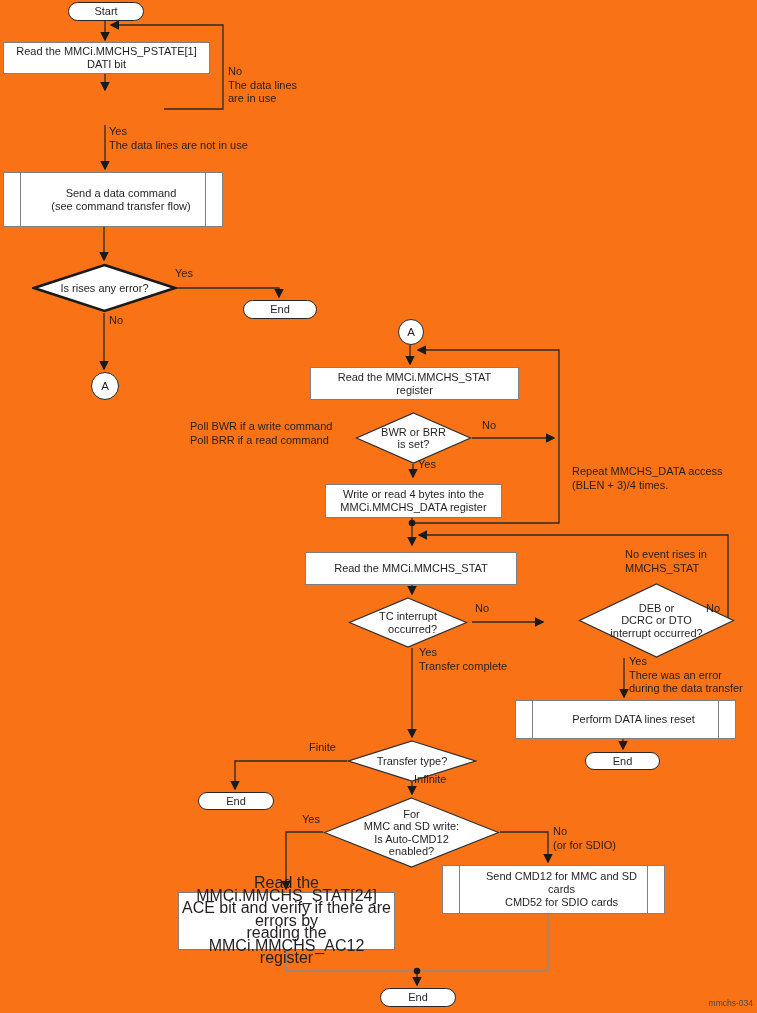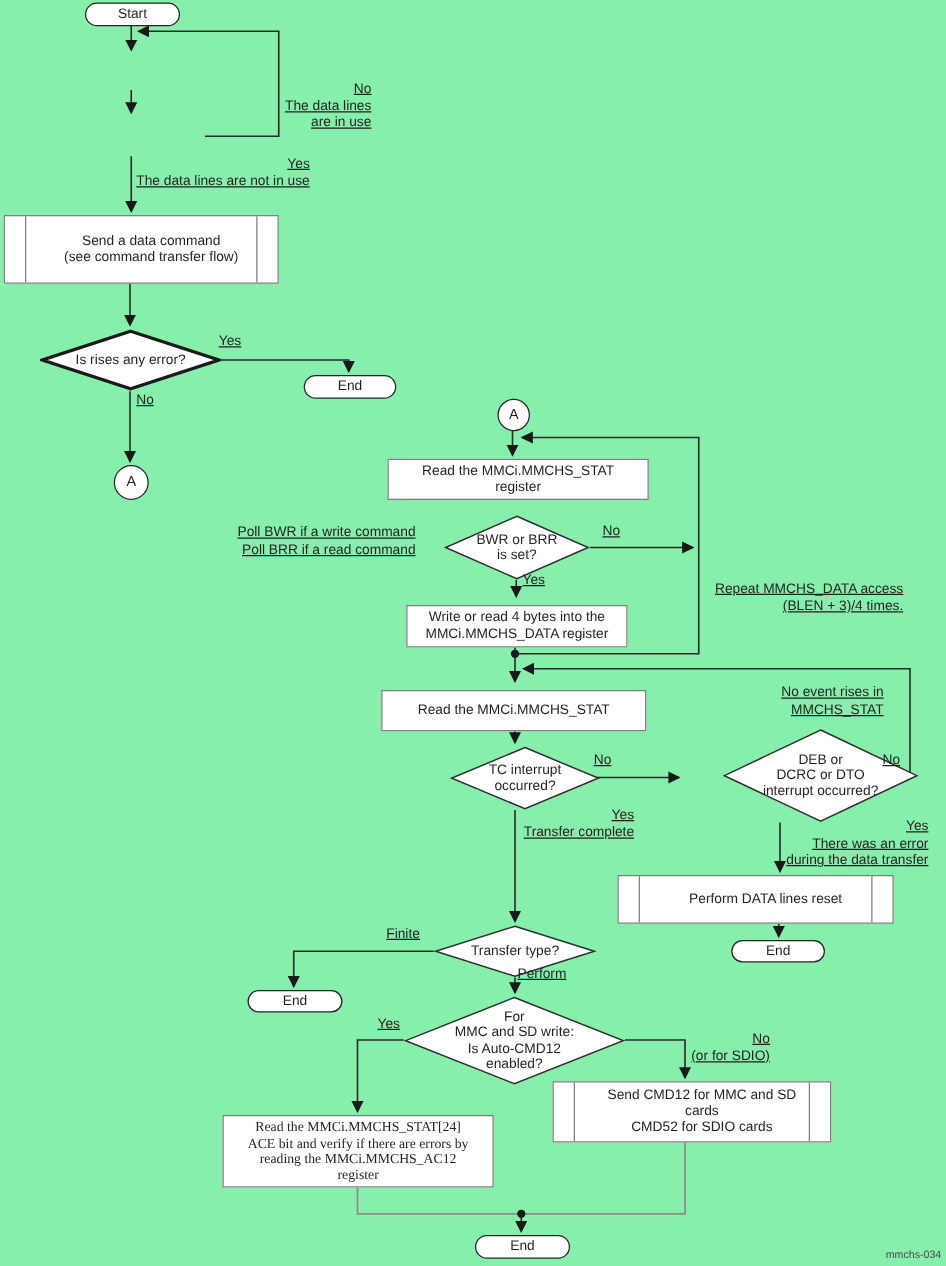--- a/index.html
+++ b/index.html
@@ -1,35 +1,35 @@
 <!DOCTYPE html>
 <html><head>
 <meta charset="utf-8">
 <style>
   html,body{margin:0;padding:0;background:#fff;}
   #canvas{
-    position:relative;width:757px;height:1013px;background:#86efac;
+    position:relative;width:757px;height:1013px;background:#f97316;
     font-family:"Liberation Sans",sans-serif;color:#231f20;overflow:hidden;
   }
   #edges{position:absolute;left:0;top:0;z-index:1;}
   .node{position:absolute;z-index:2;display:flex;align-items:center;justify-content:center;
     text-align:center;font-size:11px;line-height:13px;white-space:pre-line;background:#fff;}
   .rect{border:1.5px solid #7f7f7f;}
   .oval{border:1.4px solid #262626;border-radius:10px;}
   .circle{border:1.3px solid #262626;border-radius:50%;font-size:11.5px;}
   .predef{border:1.5px solid #7f7f7f;padding-left:16px;}
   .predef .bar{position:absolute;top:0;bottom:0;width:0;border-left:1.5px solid #7f7f7f;}
   .predef .bar.l{left:16px;} .predef .bar.r{right:16px;}
   .diamond{position:absolute;z-index:2;display:flex;align-items:center;justify-content:center;
     text-align:center;font-size:11px;line-height:12.5px;white-space:pre-line;}
   .diamond svg{position:absolute;left:0;top:0;}
   .diamond .dtext{position:relative;z-index:1;}
   .elabel{position:absolute;z-index:3;font-size:11px;line-height:13.5px;white-space:pre-line;
-    text-align:right;text-decoration:underline;}
-  .small{font-size:11px;line-height:12.5px;font-family:Liberation Serif, serif;}
+    text-align:left;}
+  .small{font-size:16px;line-height:12.5px;}
   #figid{position:absolute;z-index:3;font-size:8.5px;color:#4a4a4a;right:4px;top:998px;}
 </style>
 </head>
 <body>
 
 <div id="canvas">
 
   <svg id="edges" width="757" height="1013" viewBox="0 0 757 1013">
     <defs>
       <marker id="arr" viewBox="0 0 10 10" refX="8.5" refY="5" markerWidth="7.5" markerHeight="7.5" orient="auto-start-reverse">
@@ -72,28 +72,30 @@
 
   <div class="node oval" style="left:68px;top:2px;width:74px;height:17px;"><span>Start</span></div>
   <div class="node oval" style="left:243px;top:300px;width:72px;height:17px;"><span>End</span></div>
   <div class="node oval" style="left:585px;top:752px;width:73px;height:16px;"><span>End</span></div>
   <div class="node oval" style="left:198px;top:792px;width:74px;height:16px;"><span>End</span></div>
   <div class="node oval" style="left:380px;top:988px;width:74px;height:17px;"><span>End</span></div>
 
   <div class="node circle" style="left:91px;top:372px;width:26px;height:26px;"><span>A</span></div>
   <div class="node circle" style="left:398px;top:319px;width:24px;height:24px;"><span>A</span></div>
 
+  <div class="node rect" style="left:3px;top:42px;width:205px;height:30px;"><span>Read the MMCi.MMCHS_PSTATE[1]
+DATI bit</span></div>
   <div class="node predef" style="left:3px;top:172px;width:202px;height:53px;"><span class="bar l"></span><span class="bar r"></span><span>Send a data command
 (see command transfer flow)</span></div>
   <div class="node rect" style="left:310px;top:367px;width:207px;height:31px;"><span>Read the MMCi.MMCHS_STAT
 register</span></div>
   <div class="node rect" style="left:325px;top:484px;width:175px;height:32px;"><span>Write or read 4 bytes into the
 MMCi.MMCHS_DATA register</span></div>
   <div class="node rect" style="left:305px;top:552px;width:210px;height:31px;"><span>Read the MMCi.MMCHS_STAT</span></div>
-  <div class="node predef" style="left:494px;top:700px;width:203px;height:37px;"><span class="bar l"></span><span class="bar r"></span><span>Perform DATA lines reset</span></div>
+  <div class="node predef" style="left:515px;top:700px;width:203px;height:37px;"><span class="bar l"></span><span class="bar r"></span><span>Perform DATA lines reset</span></div>
   <div class="node rect small" style="left:178px;top:892px;width:215px;height:56px;"><span>Read the MMCi.MMCHS_STAT[24]
 ACE bit and verify if there are errors by
 reading the MMCi.MMCHS_AC12
 register</span></div>
   <div class="node predef" style="left:442px;top:865px;width:205px;height:47px;"><span class="bar l"></span><span class="bar r"></span><span>Send CMD12 for MMC and SD
 cards
 CMD52 for SDIO cards</span></div>
 
   <div class="diamond" style="left:32px;top:263px;width:145px;height:50px;">
     <svg width="145" height="50">
@@ -101,21 +103,21 @@
       </svg>
     <span class="dtext">Is rises any error?</span>
   </div>
   <div class="diamond" style="left:355px;top:412px;width:117px;height:52px;">
     <svg width="117" height="52">
         <polygon points="58.5,1 115.5,26 58.5,51 1.5,26" fill="#fff" stroke="#2f2f2f" stroke-width="1.2"></polygon>
       </svg>
     <span class="dtext">BWR or BRR
 is set?</span>
   </div>
-  <div class="diamond" style="left:360px;top:597px;width:120px;height:51px;">
+  <div class="diamond" style="left:348px;top:597px;width:120px;height:51px;text-align:right;">
     <svg width="120" height="51">
         <polygon points="60,1 118.5,25.5 60,50 1.5,25.5" fill="#fff" stroke="#2f2f2f" stroke-width="1.2"></polygon>
       </svg>
     <span class="dtext">TC interrupt
 occurred?</span>
   </div>
   <div class="diamond" style="left:578px;top:583px;width:157px;height:75px;">
     <svg width="157" height="75">
         <polygon points="78.5,1 155.5,37.5 78.5,74 1.5,37.5" fill="#fff" stroke="#2f2f2f" stroke-width="1.2"></polygon>
       </svg>
@@ -155,19 +157,19 @@
   <div class="elabel" style="left:625px;top:548px;">No event rises in
 MMCHS_STAT</div>
   <div class="elabel" style="left:475px;top:602px;">No</div>
   <div class="elabel" style="left:419px;top:646px;">Yes
 Transfer complete</div>
   <div class="elabel" style="left:706px;top:602px;">No</div>
   <div class="elabel" style="left:629px;top:655px;">Yes
 There was an error
 during the data transfer</div>
   <div class="elabel" style="left:309px;top:741px;">Finite</div>
-  <div class="elabel" style="left:414px;top:773px;">Perform</div>
+  <div class="elabel" style="left:414px;top:773px;">Infinite</div>
   <div class="elabel" style="left:302px;top:813px;">Yes</div>
   <div class="elabel" style="left:553px;top:825px;">No
 (or for SDIO)</div>
 
   <div id="figid">mmchs-034</div>
 </div>
 
 </body></html>

